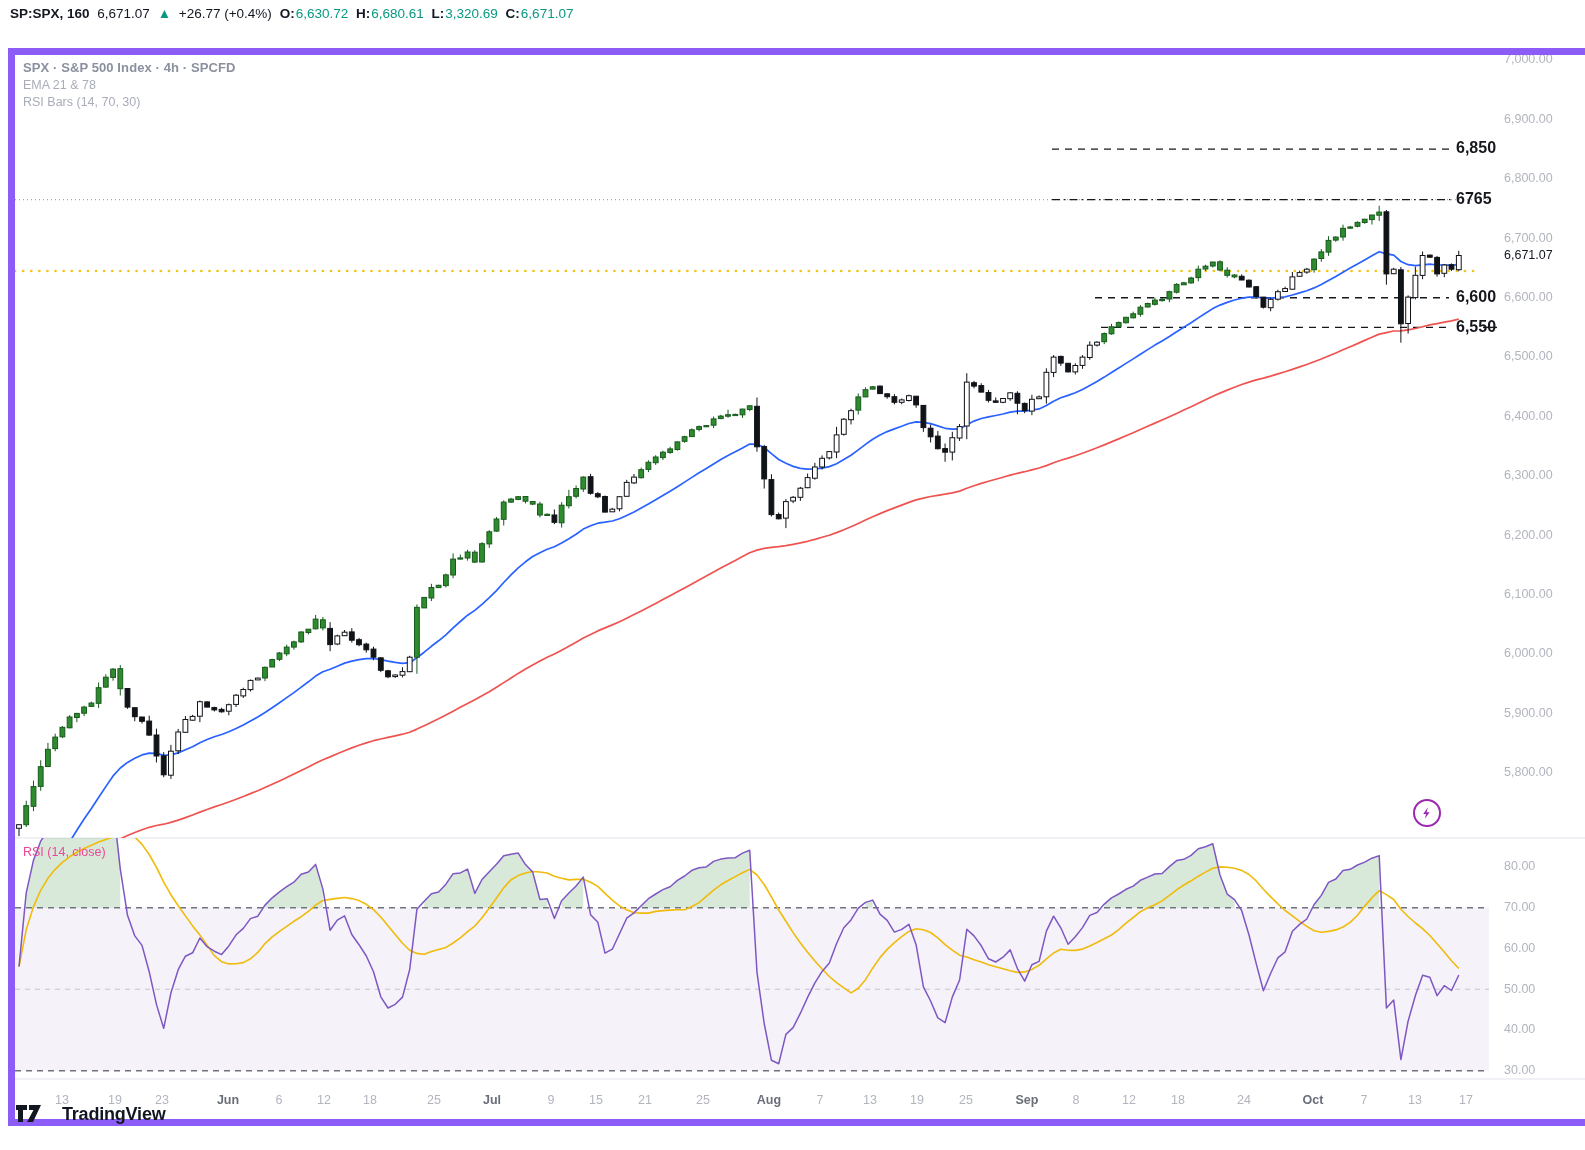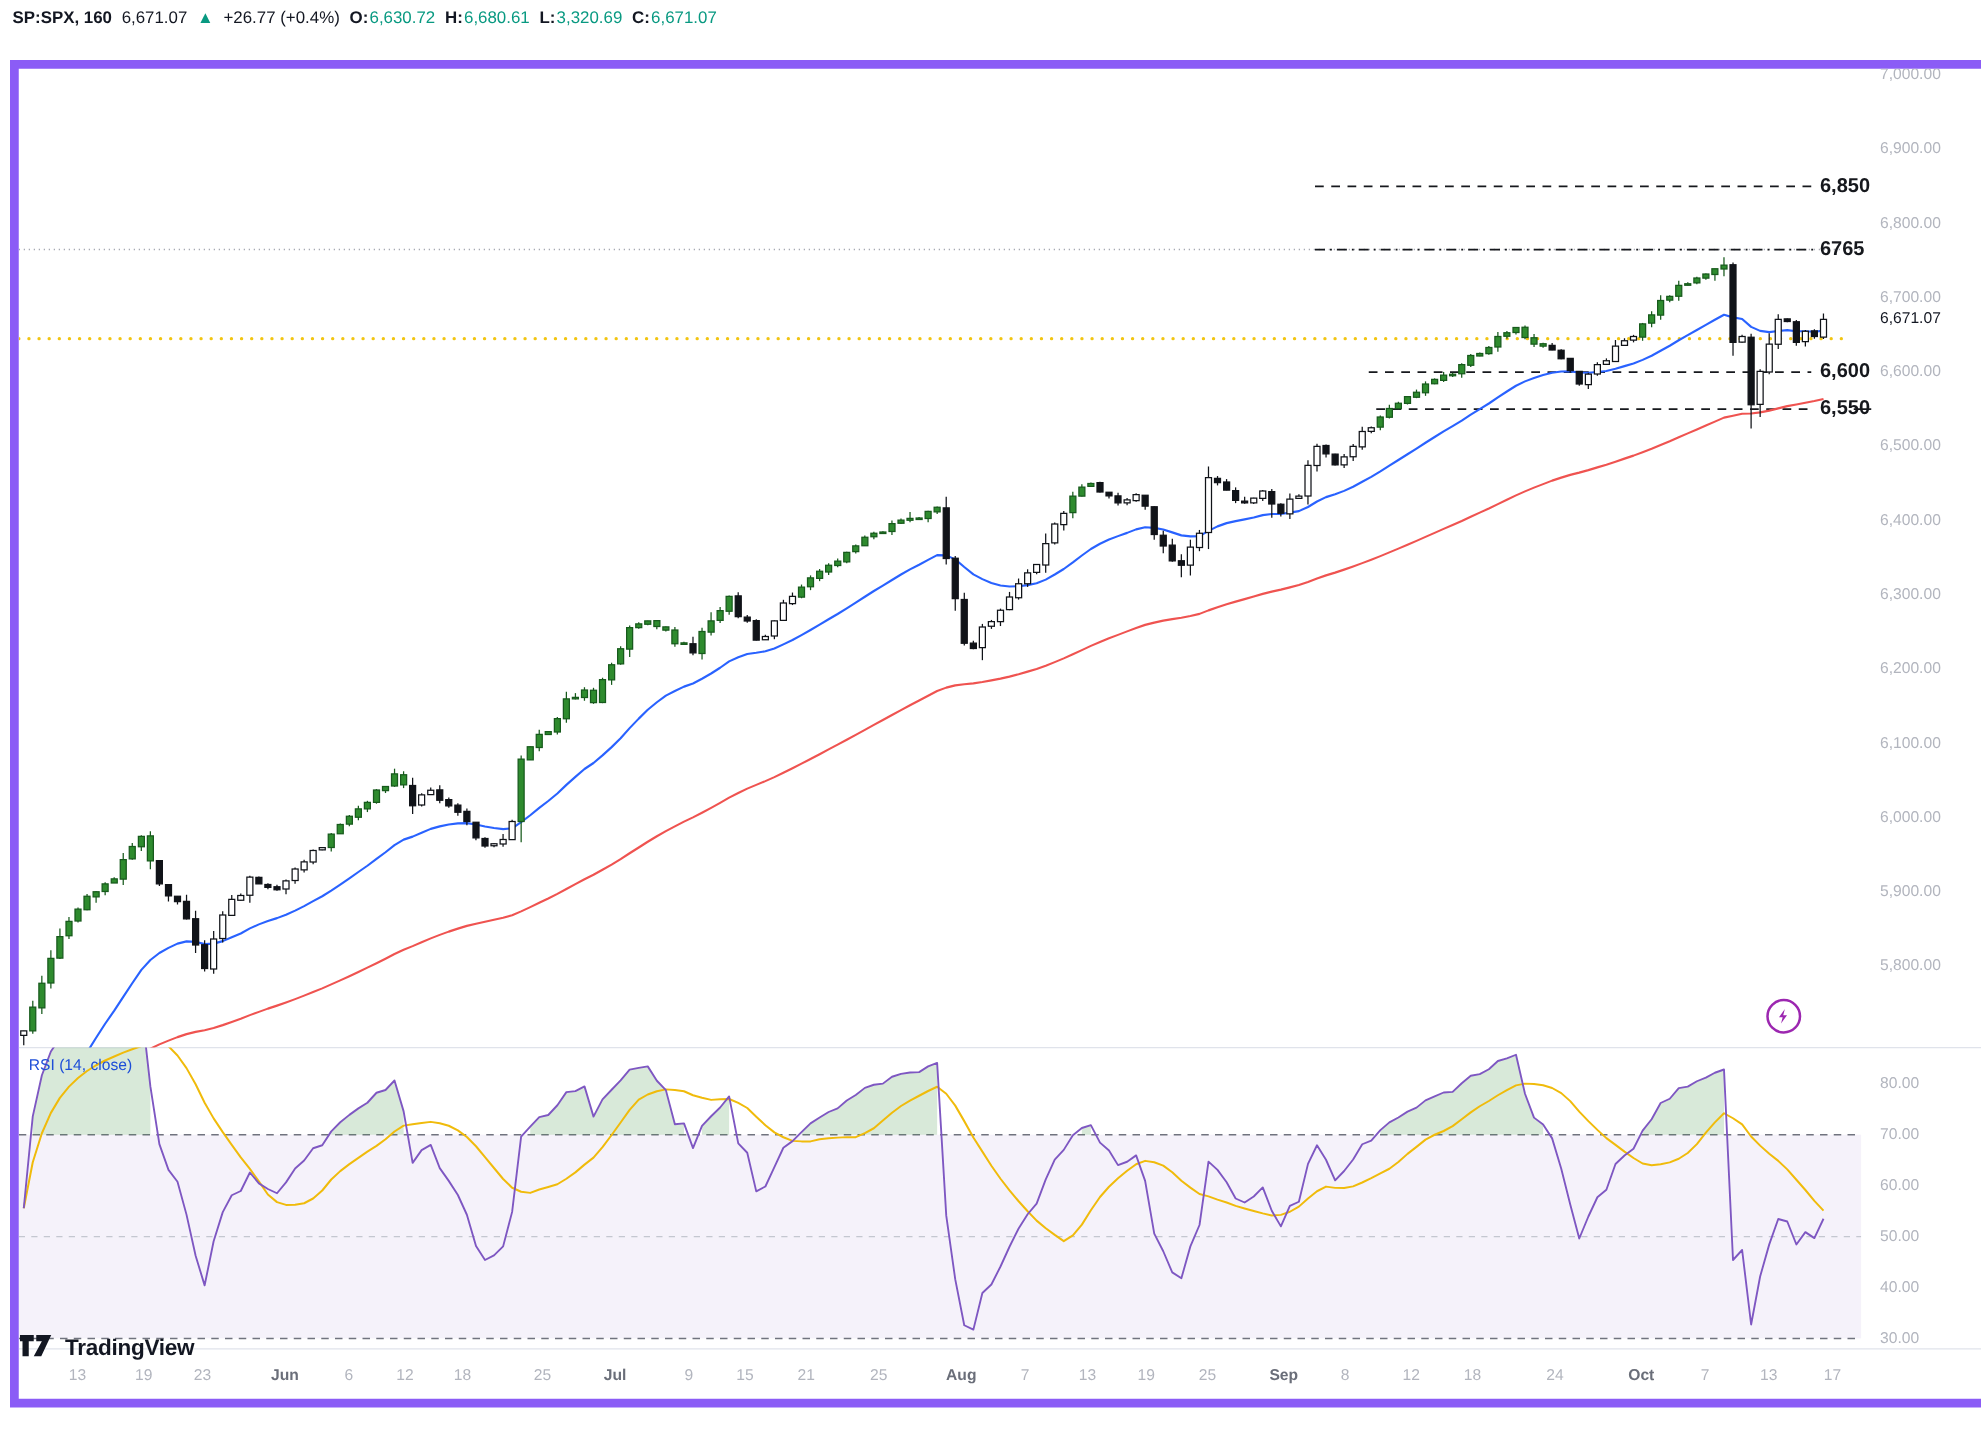--- a/index.html
+++ b/index.html
@@ -7,34 +7,34 @@
   .page{position:relative;width:1585px;height:1150px;background:#fff;}
   .hdr{position:absolute;left:10px;top:5px;font-size:13.5px;color:#131722;line-height:18px;}
   .hdr .b{font-weight:bold;}
   .hdr .up{color:#089981;}
   .hdr span{margin-right:4px;}
   .hdr .ohlc-l{font-weight:bold;margin-right:1px;}
   .frame{position:absolute;left:8px;top:48px;width:1572px;height:1064px;border:7px solid #8b5cf6;box-sizing:content-box;background:#fff;}
   .legend{position:absolute;left:8px;top:5px;z-index:5;}
   .legend .t1{font-size:13px;font-weight:bold;color:#8b909e;letter-spacing:.1px;}
   .legend .t2,.legend .t3{font-size:12.5px;color:#a9adb9;margin-top:3px;}
-  .rsi-lbl{position:absolute;left:8px;top:790px;font-size:12.5px;color:#1d4ed8;z-index:5;}
+  .rsi-lbl{position:absolute;left:8px;top:790px;font-size:12.5px;color:#ec4899;z-index:5;}
   svg text{font-family:"Liberation Sans",sans-serif;}
   .tick{fill:#b2b5be;font-size:12.5px;}
   .cur{fill:#131722;font-size:12.5px;}
   .lvl{fill:#16181d;font-size:16px;font-weight:bold;}
   .xl{fill:#b2b5be;font-size:12.5px;text-anchor:middle;}
   .xlm{fill:#6a6e79;font-size:12.5px;font-weight:bold;text-anchor:middle;}
   .boost{position:absolute;left:1398px;top:744px;width:28px;height:28px;border:2px solid #9C27B0;
     border-radius:50%;background:#fff;display:flex;align-items:center;justify-content:center;
     padding:0;cursor:pointer;z-index:6;}
   .scale-overlay{position:absolute;background:transparent;z-index:4;}
   .price-overlay{left:1474px;top:0;width:97px;height:1064px;cursor:ns-resize;}
   .time-overlay{left:0;top:1024px;width:1474px;height:40px;cursor:ew-resize;}
-  .footer{position:absolute;left:16px;top:1068px;display:flex;gap:10px;}
+  .footer{position:absolute;left:16px;top:1104px;display:flex;align-items:center;gap:20px;}
   .footer .brand{font-size:18px;font-weight:bold;color:#131722;letter-spacing:-0.2px;}
 </style>
 </head>
 <body>
 
 <div class="page">
 
   <div class="hdr">
     <div>
       <span class="b">SP:SPX, 160</span>
@@ -535,20 +535,25 @@
         <text x="1061" y="1049" class="xl">8</text>
         <text x="1114" y="1049" class="xl">12</text>
         <text x="1163" y="1049" class="xl">18</text>
         <text x="1229" y="1049" class="xl">24</text>
         <text x="1298" y="1049" class="xlm">Oct</text>
         <text x="1349" y="1049" class="xl">7</text>
         <text x="1400" y="1049" class="xl">13</text>
         <text x="1451" y="1049" class="xl">17</text>
       </svg>
 
+    <div class="legend">
+      <div class="t1">SPX · S&amp;P 500 Index · 4h · SPCFD</div>
+      <div class="t2">EMA 21 &amp; 78</div>
+      <div class="t3">RSI Bars (14, 70, 30)</div>
+    </div>
 
     <div class="rsi-lbl">RSI (14, close)</div>
 
     <button class="boost">
       <span style="display:flex;">
         <svg width="14" height="14" viewBox="0 0 24 24">
             <path d="M13.5 2 5.5 13.5h5l-2.2 8.5 8.2-11.5h-5.2z" fill="#9C27B0"></path>
           </svg>
       </span>
     </button>

